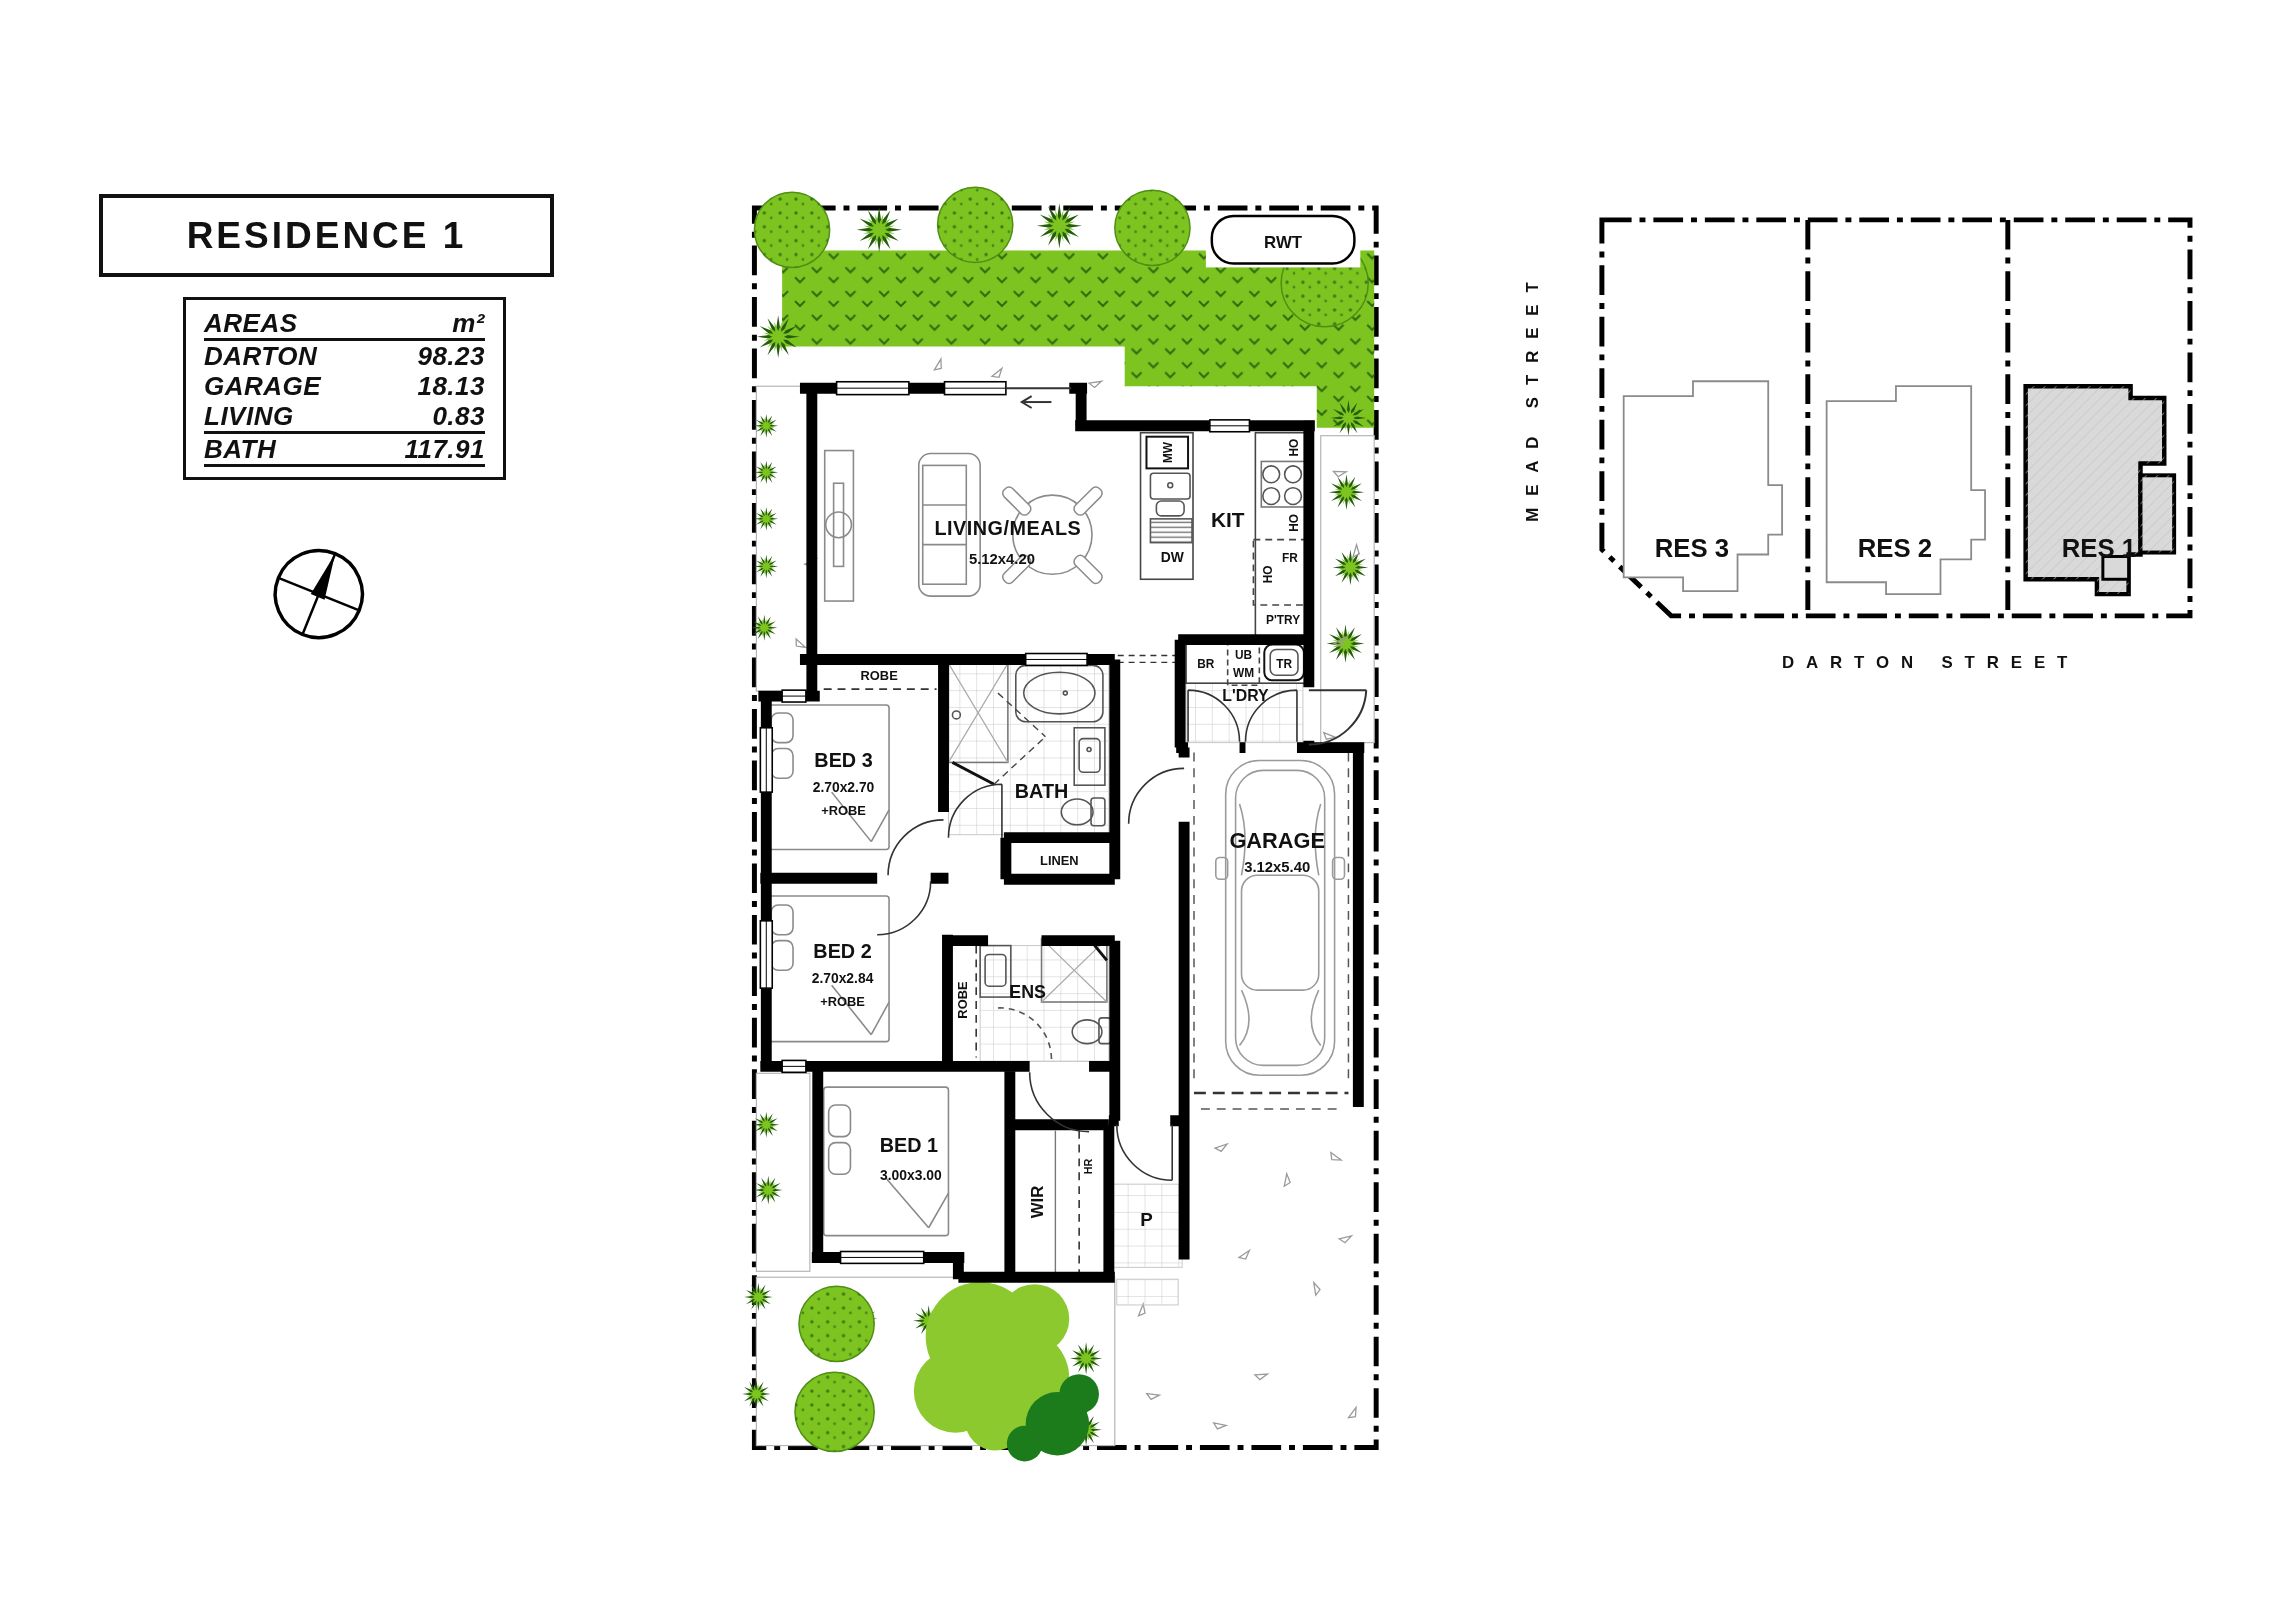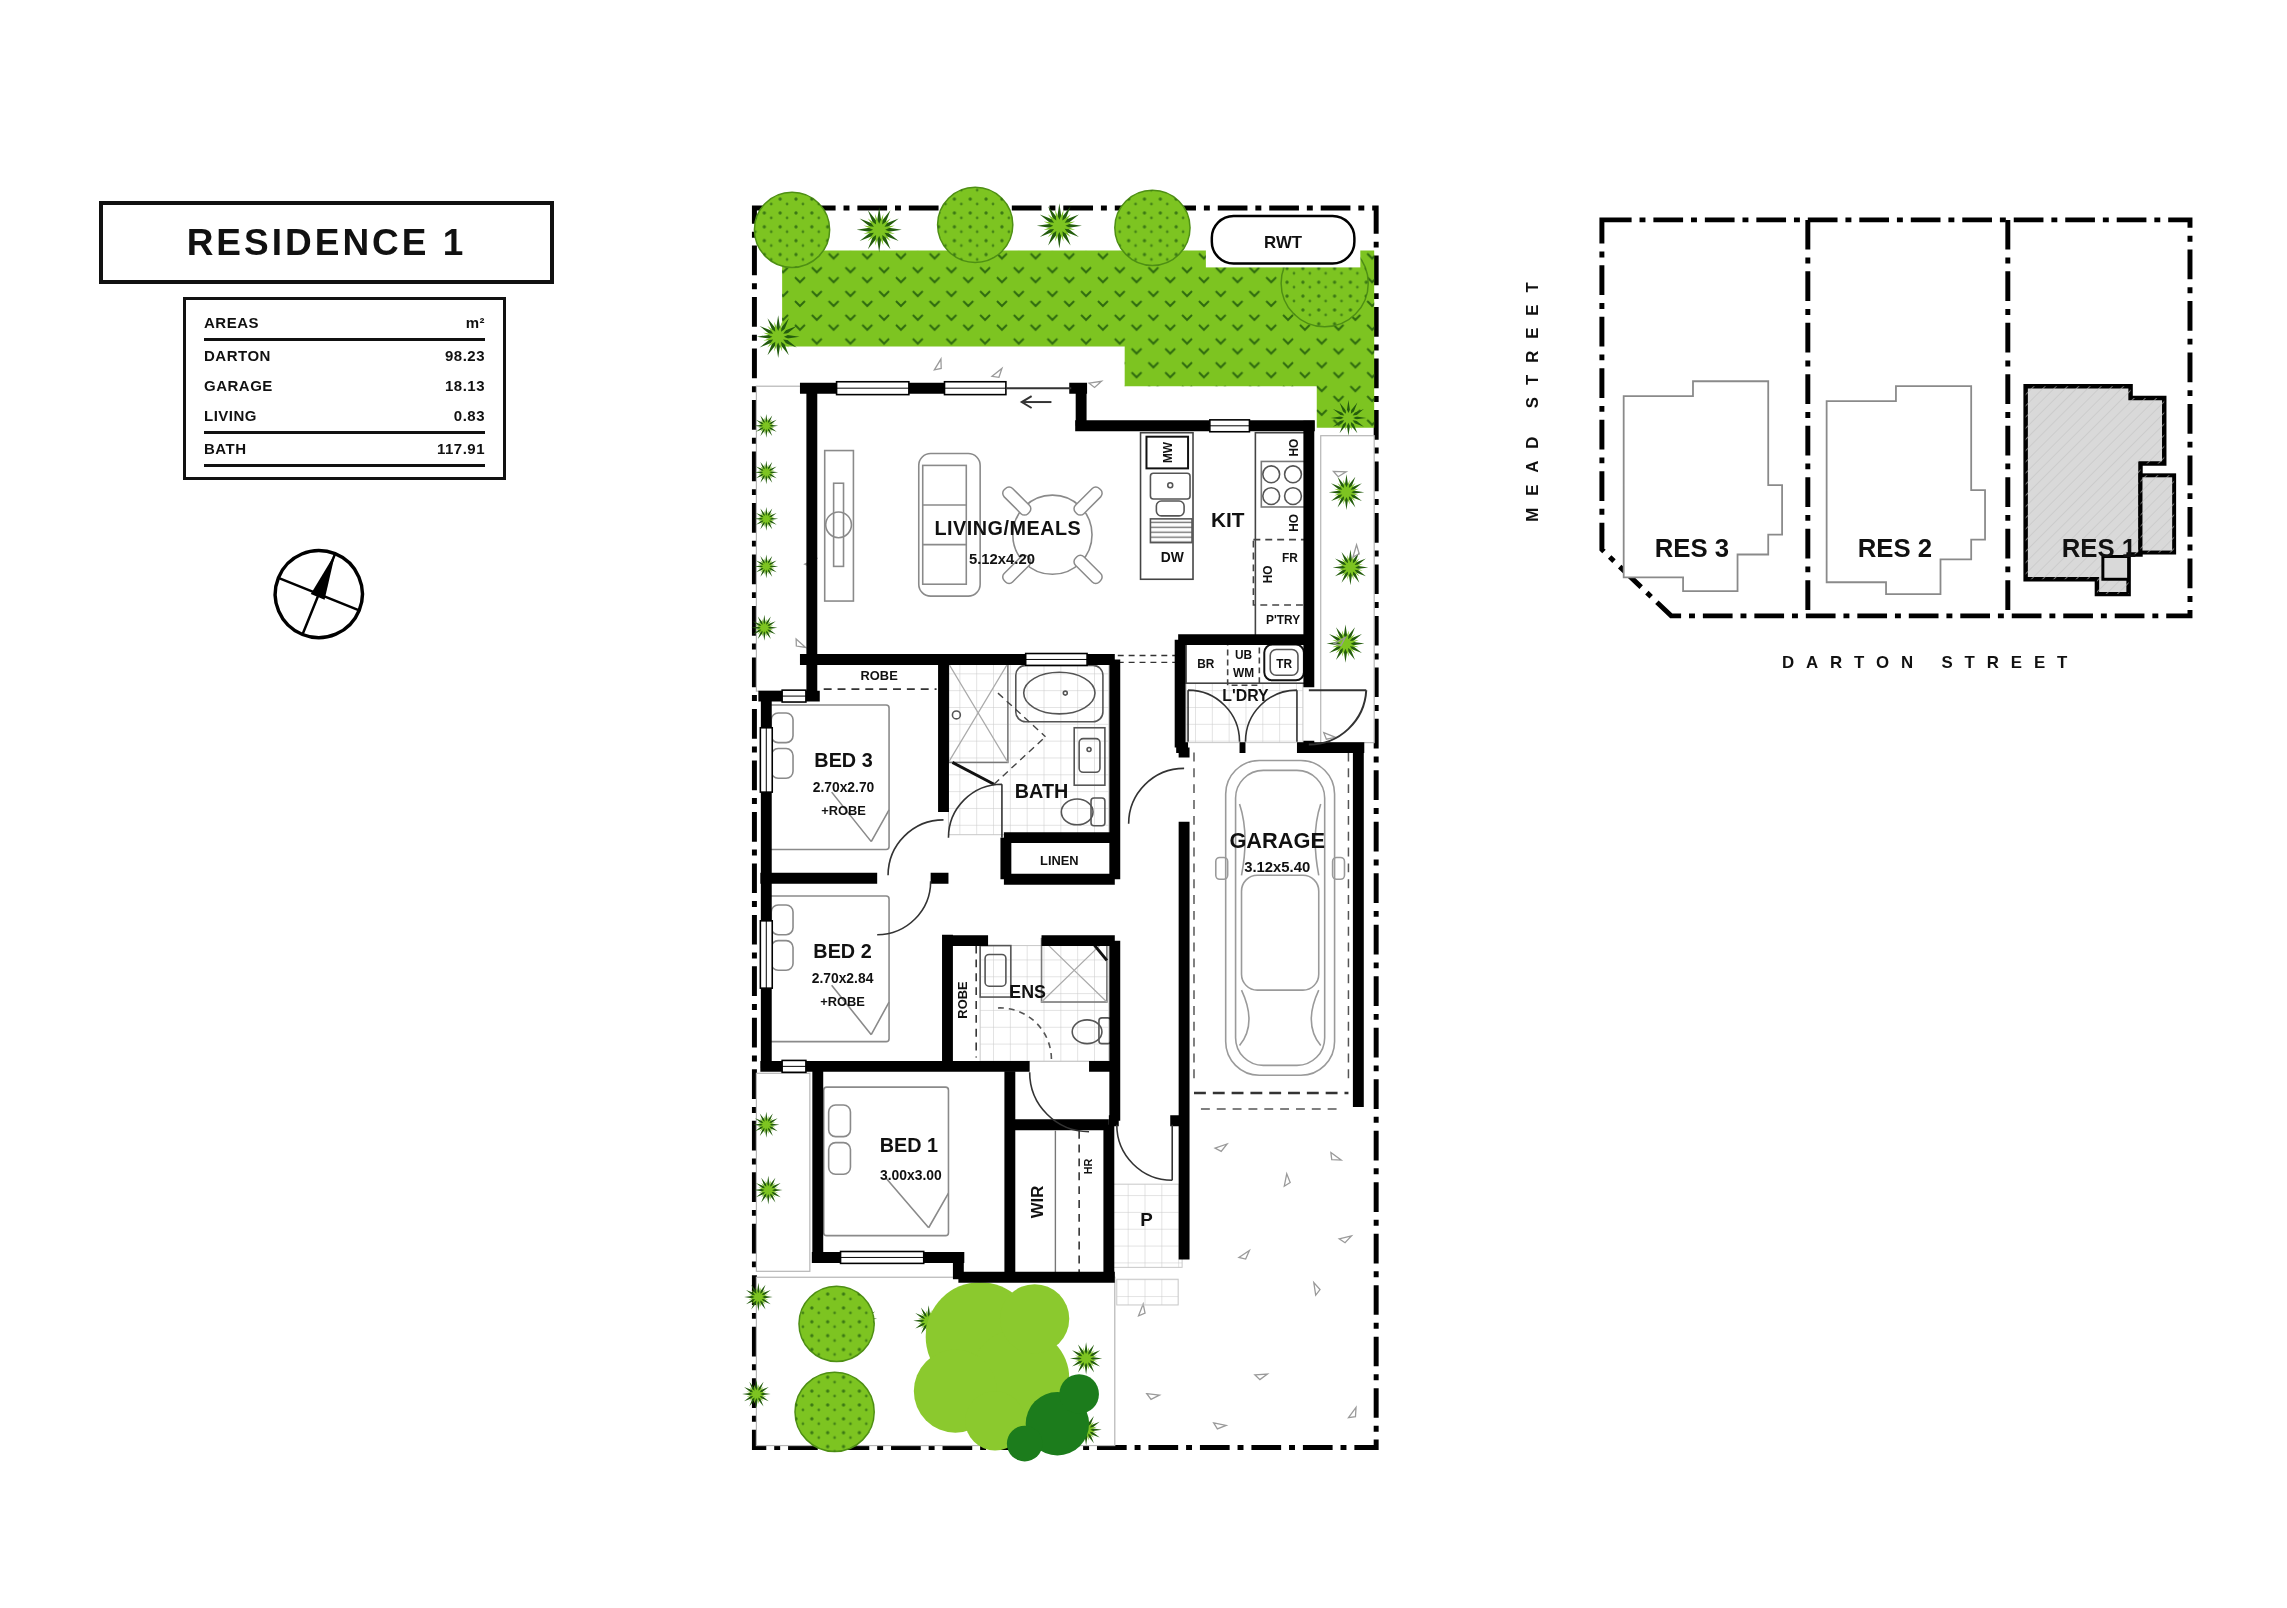--- a/index.html
+++ b/index.html
@@ -2,26 +2,26 @@
 <html><head>
 <meta charset="utf-8">
 <style>
   html,body{margin:0;padding:0;background:#ffffff;}
   .canvas{position:relative;width:2288px;height:1609px;background:#ffffff;overflow:hidden;
           font-family:"Liberation Sans", sans-serif;color:#111;}
   .abs{position:absolute;}
   
   .title-box{left:99px;top:194px;width:447px;height:75px;border:4px solid #111;
              display:flex;align-items:center;justify-content:center;
-             font-size:37px;font-weight:700;letter-spacing:3px;margin-top:7px;}
+             font-size:37px;font-weight:700;letter-spacing:3px;}
   
   .areas-box{left:183px;top:297px;width:323px;border:3px solid #111;
              padding:8px 18px 10px 18px;box-sizing:border-box;font-weight:700;}
   .arow{display:flex;justify-content:space-between;align-items:flex-start;
-        font-size:15px;line-height:30px;letter-spacing:0.5px;}
+        font-size:26px;line-height:30px;letter-spacing:0.5px;font-style:italic;}
   .arow .val{text-align:right;}
   .rule{border-bottom:3px solid #111;}
   svg text{font-family:"Liberation Sans", sans-serif;font-weight:700;fill:#111;}
 </style>
 </head>
 <body>
 
 <div class="canvas">
 
   <div class="abs title-box">

